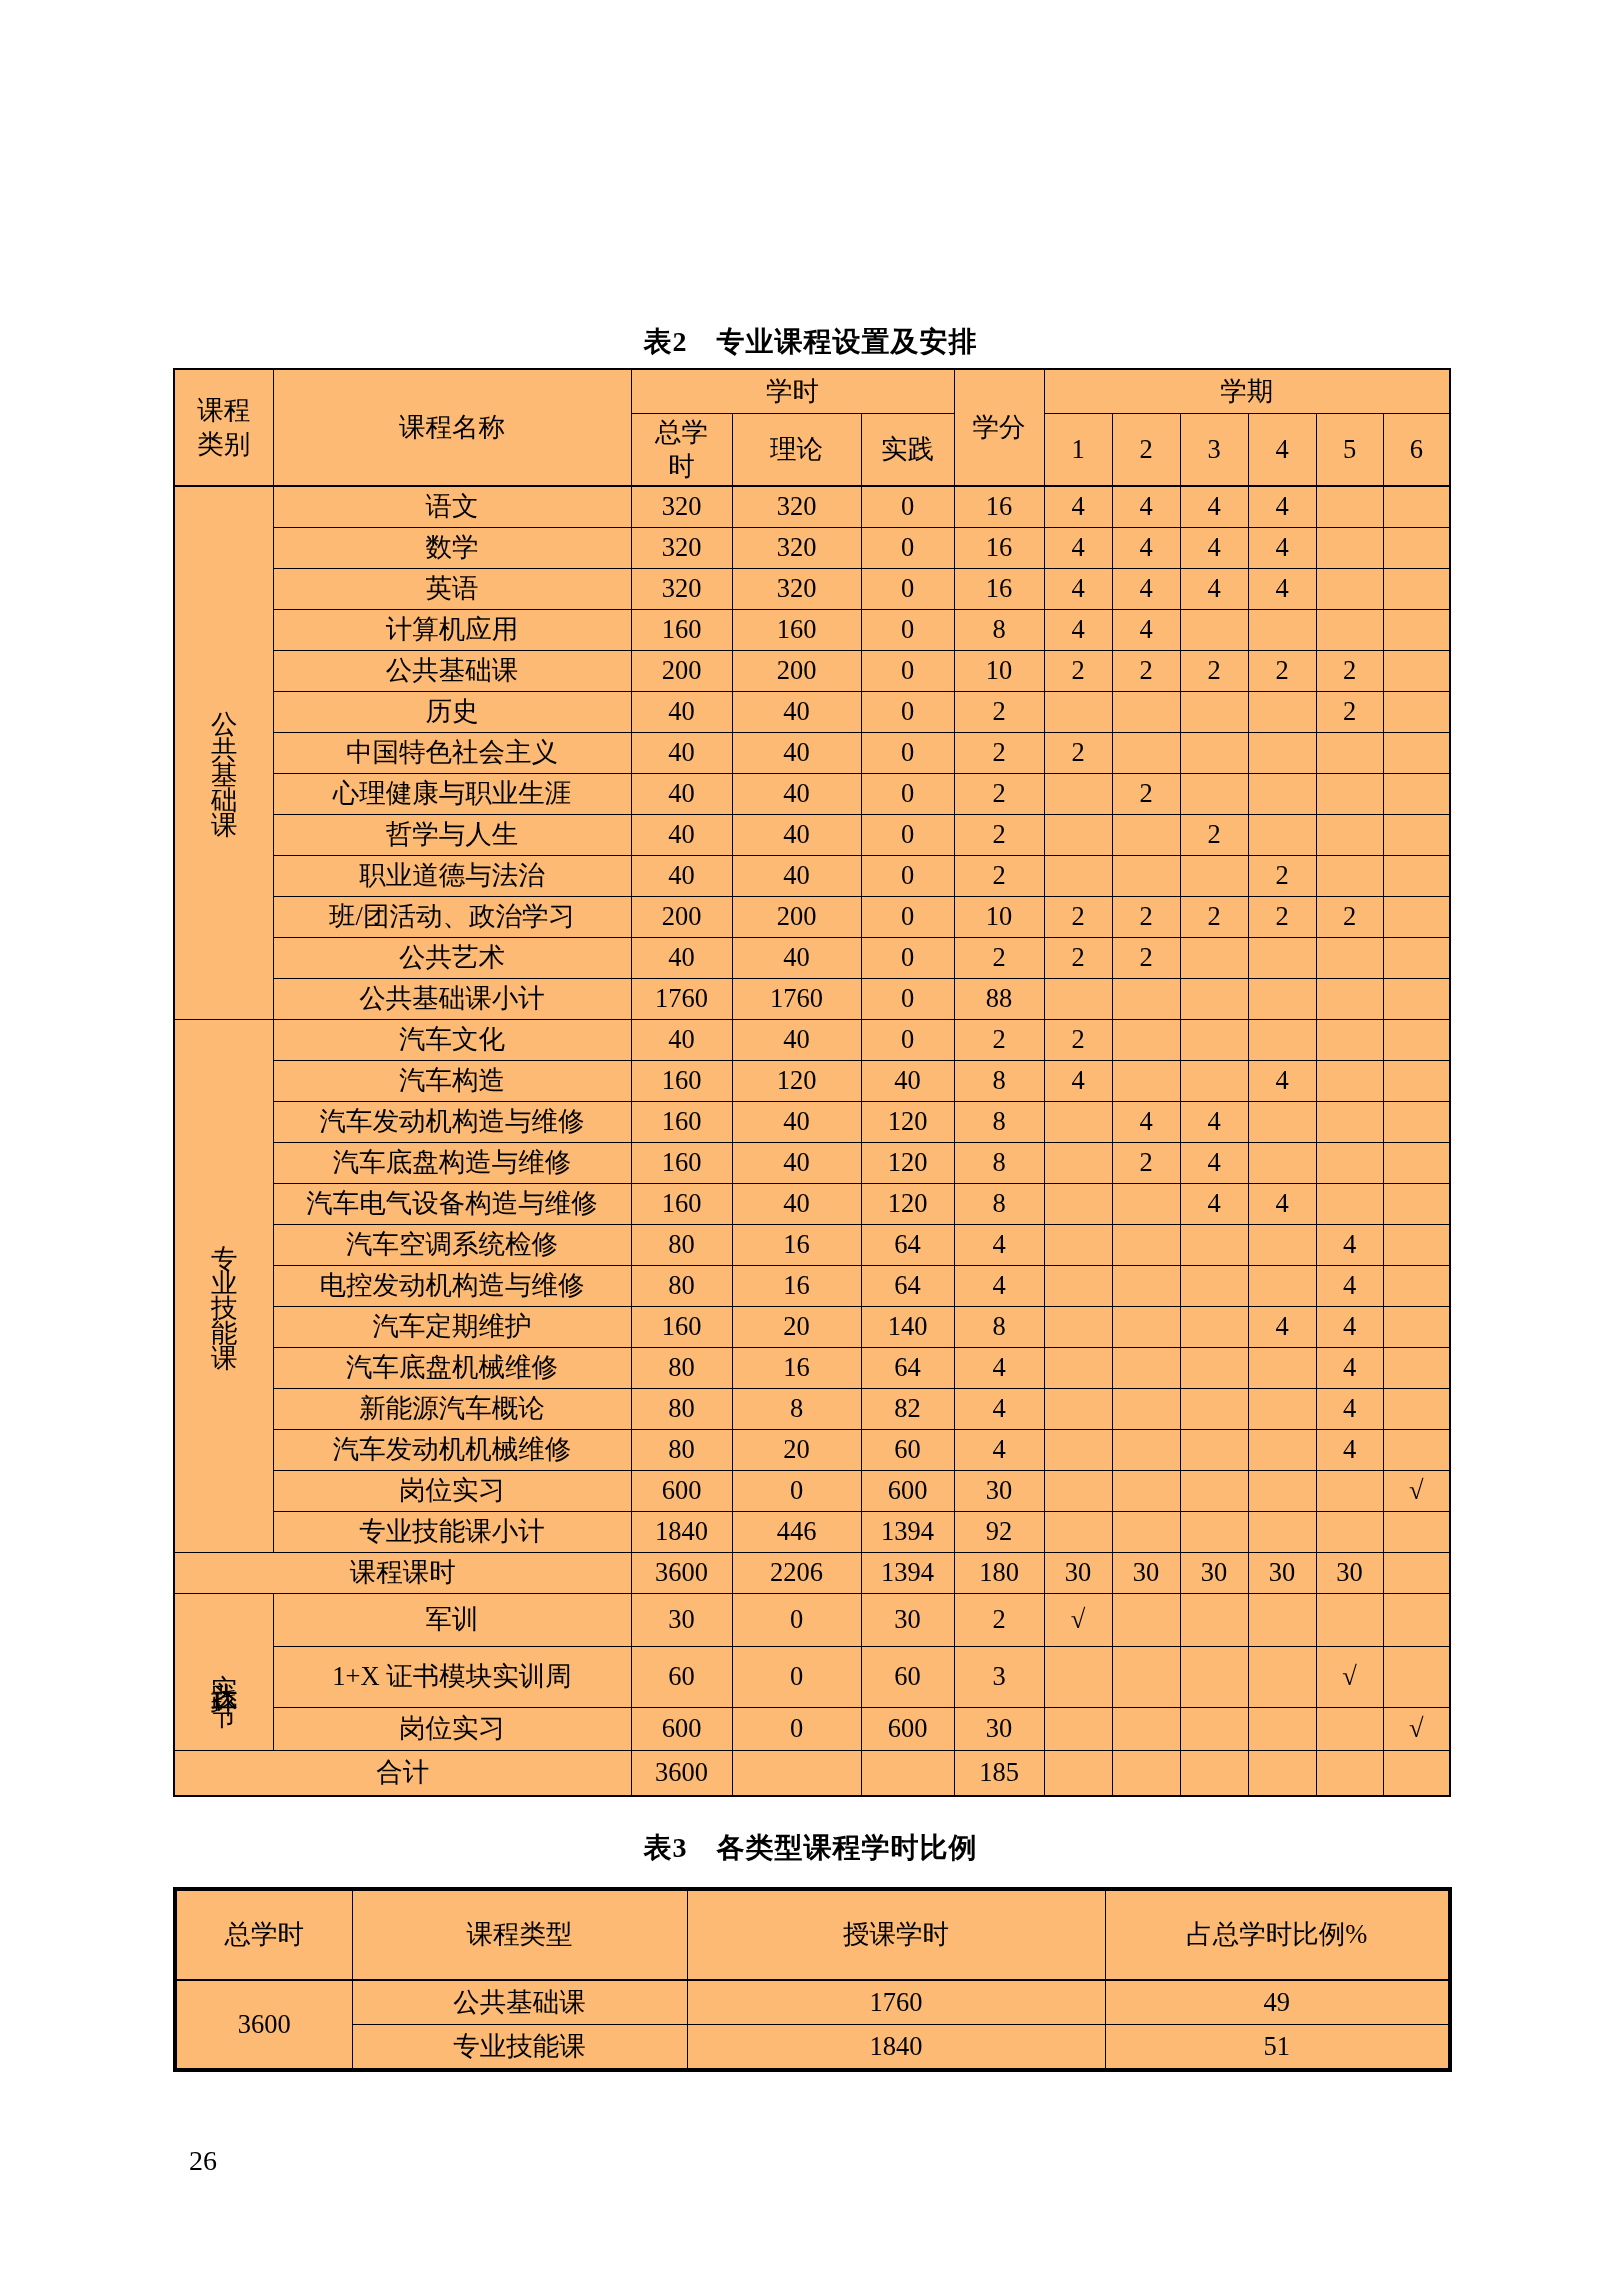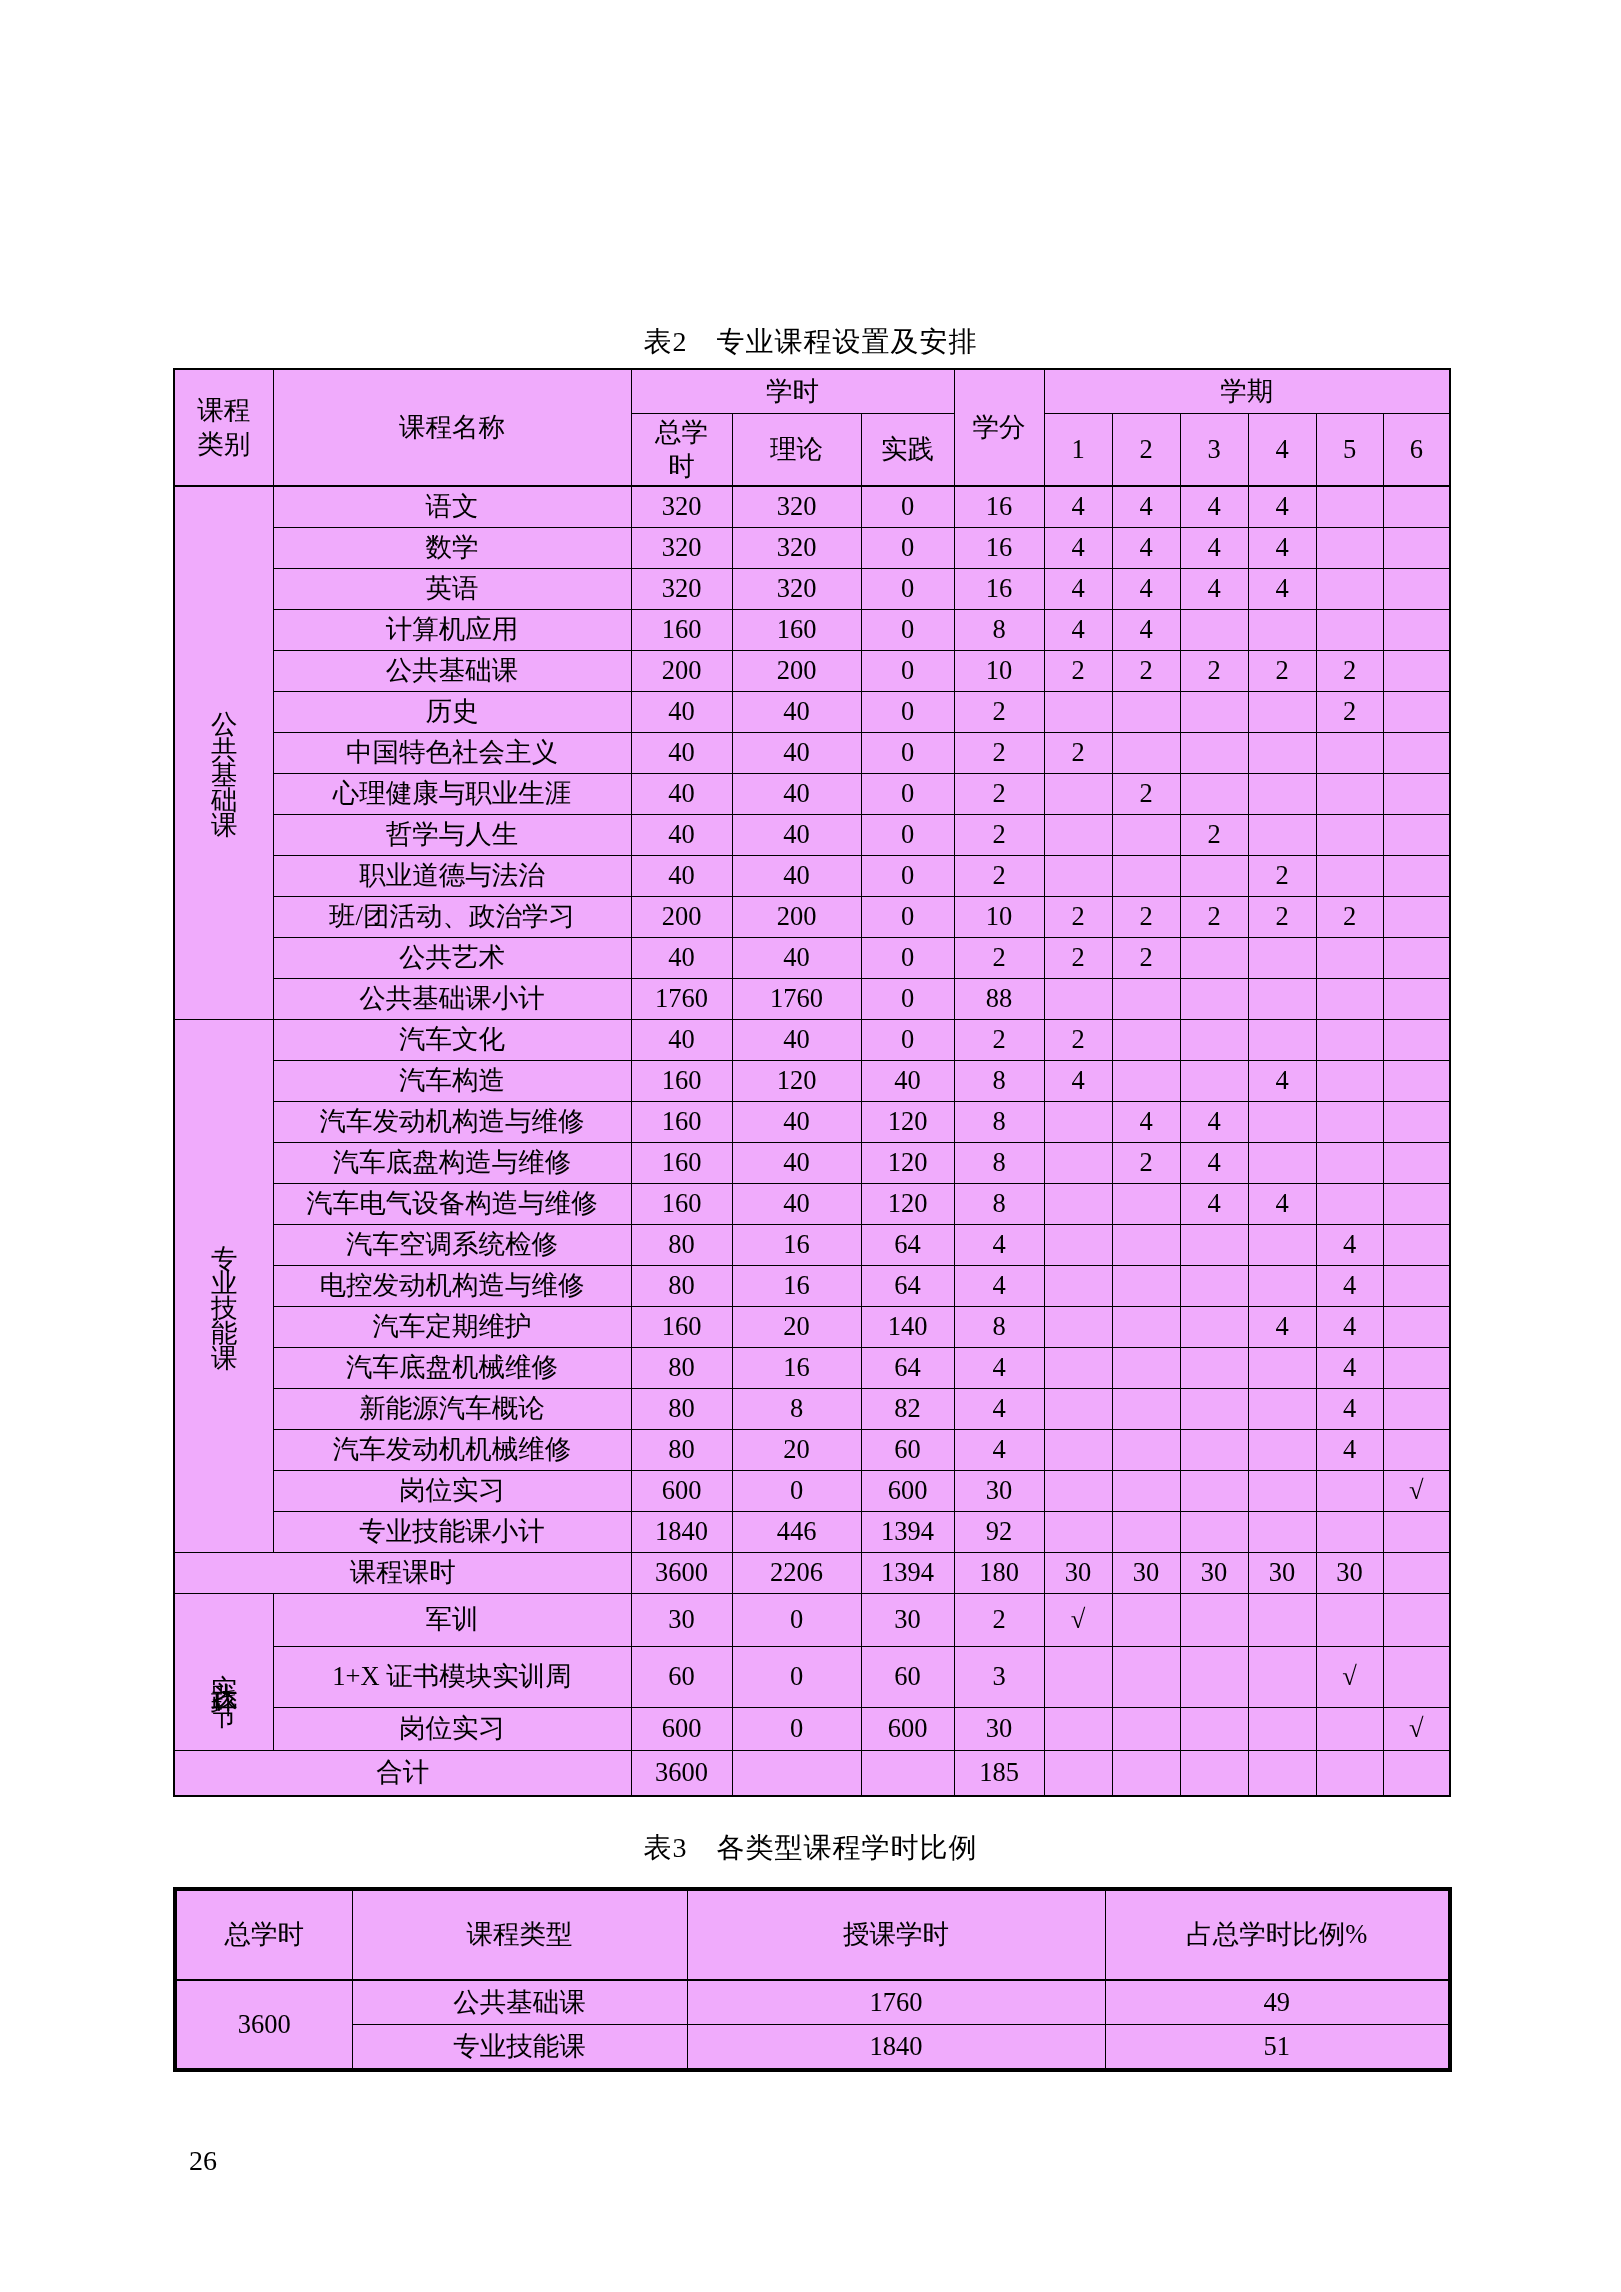--- a/index.html
+++ b/index.html
@@ -5,29 +5,29 @@
   html,body { margin:0; padding:0; }
   body {
     width:1621px; height:2293px;
     position:relative;
     background:#ffffff;
     color:#000;
     font-family:"Liberation Serif","DejaVu Serif",serif;
   }
   .tbl-title {
     position:absolute; left:173px; width:1275px;
-    text-align:center; font-size:28px; letter-spacing:1px;
+    text-align:center; font-size:28px; letter-spacing:1px;font-weight:bold;
   }
   #t2-title { top:323px; }
   #t3-title { top:1829px; }
 
   #table2-wrap { position:absolute; left:173px; top:368px; }
   #table3-wrap { position:absolute; left:173px; top:1887px; }
 
-  table { border-collapse:collapse; table-layout:fixed; width:1275px; background:#f0abfc; }
+  table { border-collapse:collapse; table-layout:fixed; width:1275px; background:#fdba74; }
   th, td {
     border:1px solid #000;
     text-align:center; vertical-align:middle;
     font-size:26.5px; font-weight:normal;
     padding:0 2px; line-height:1.25;
     overflow:hidden;
   }
   #table2 { border:2px solid #000; }
   #table2 thead tr.r1 th { height:43px; }
   #table2 thead tr.r2 th { height:71px; }

